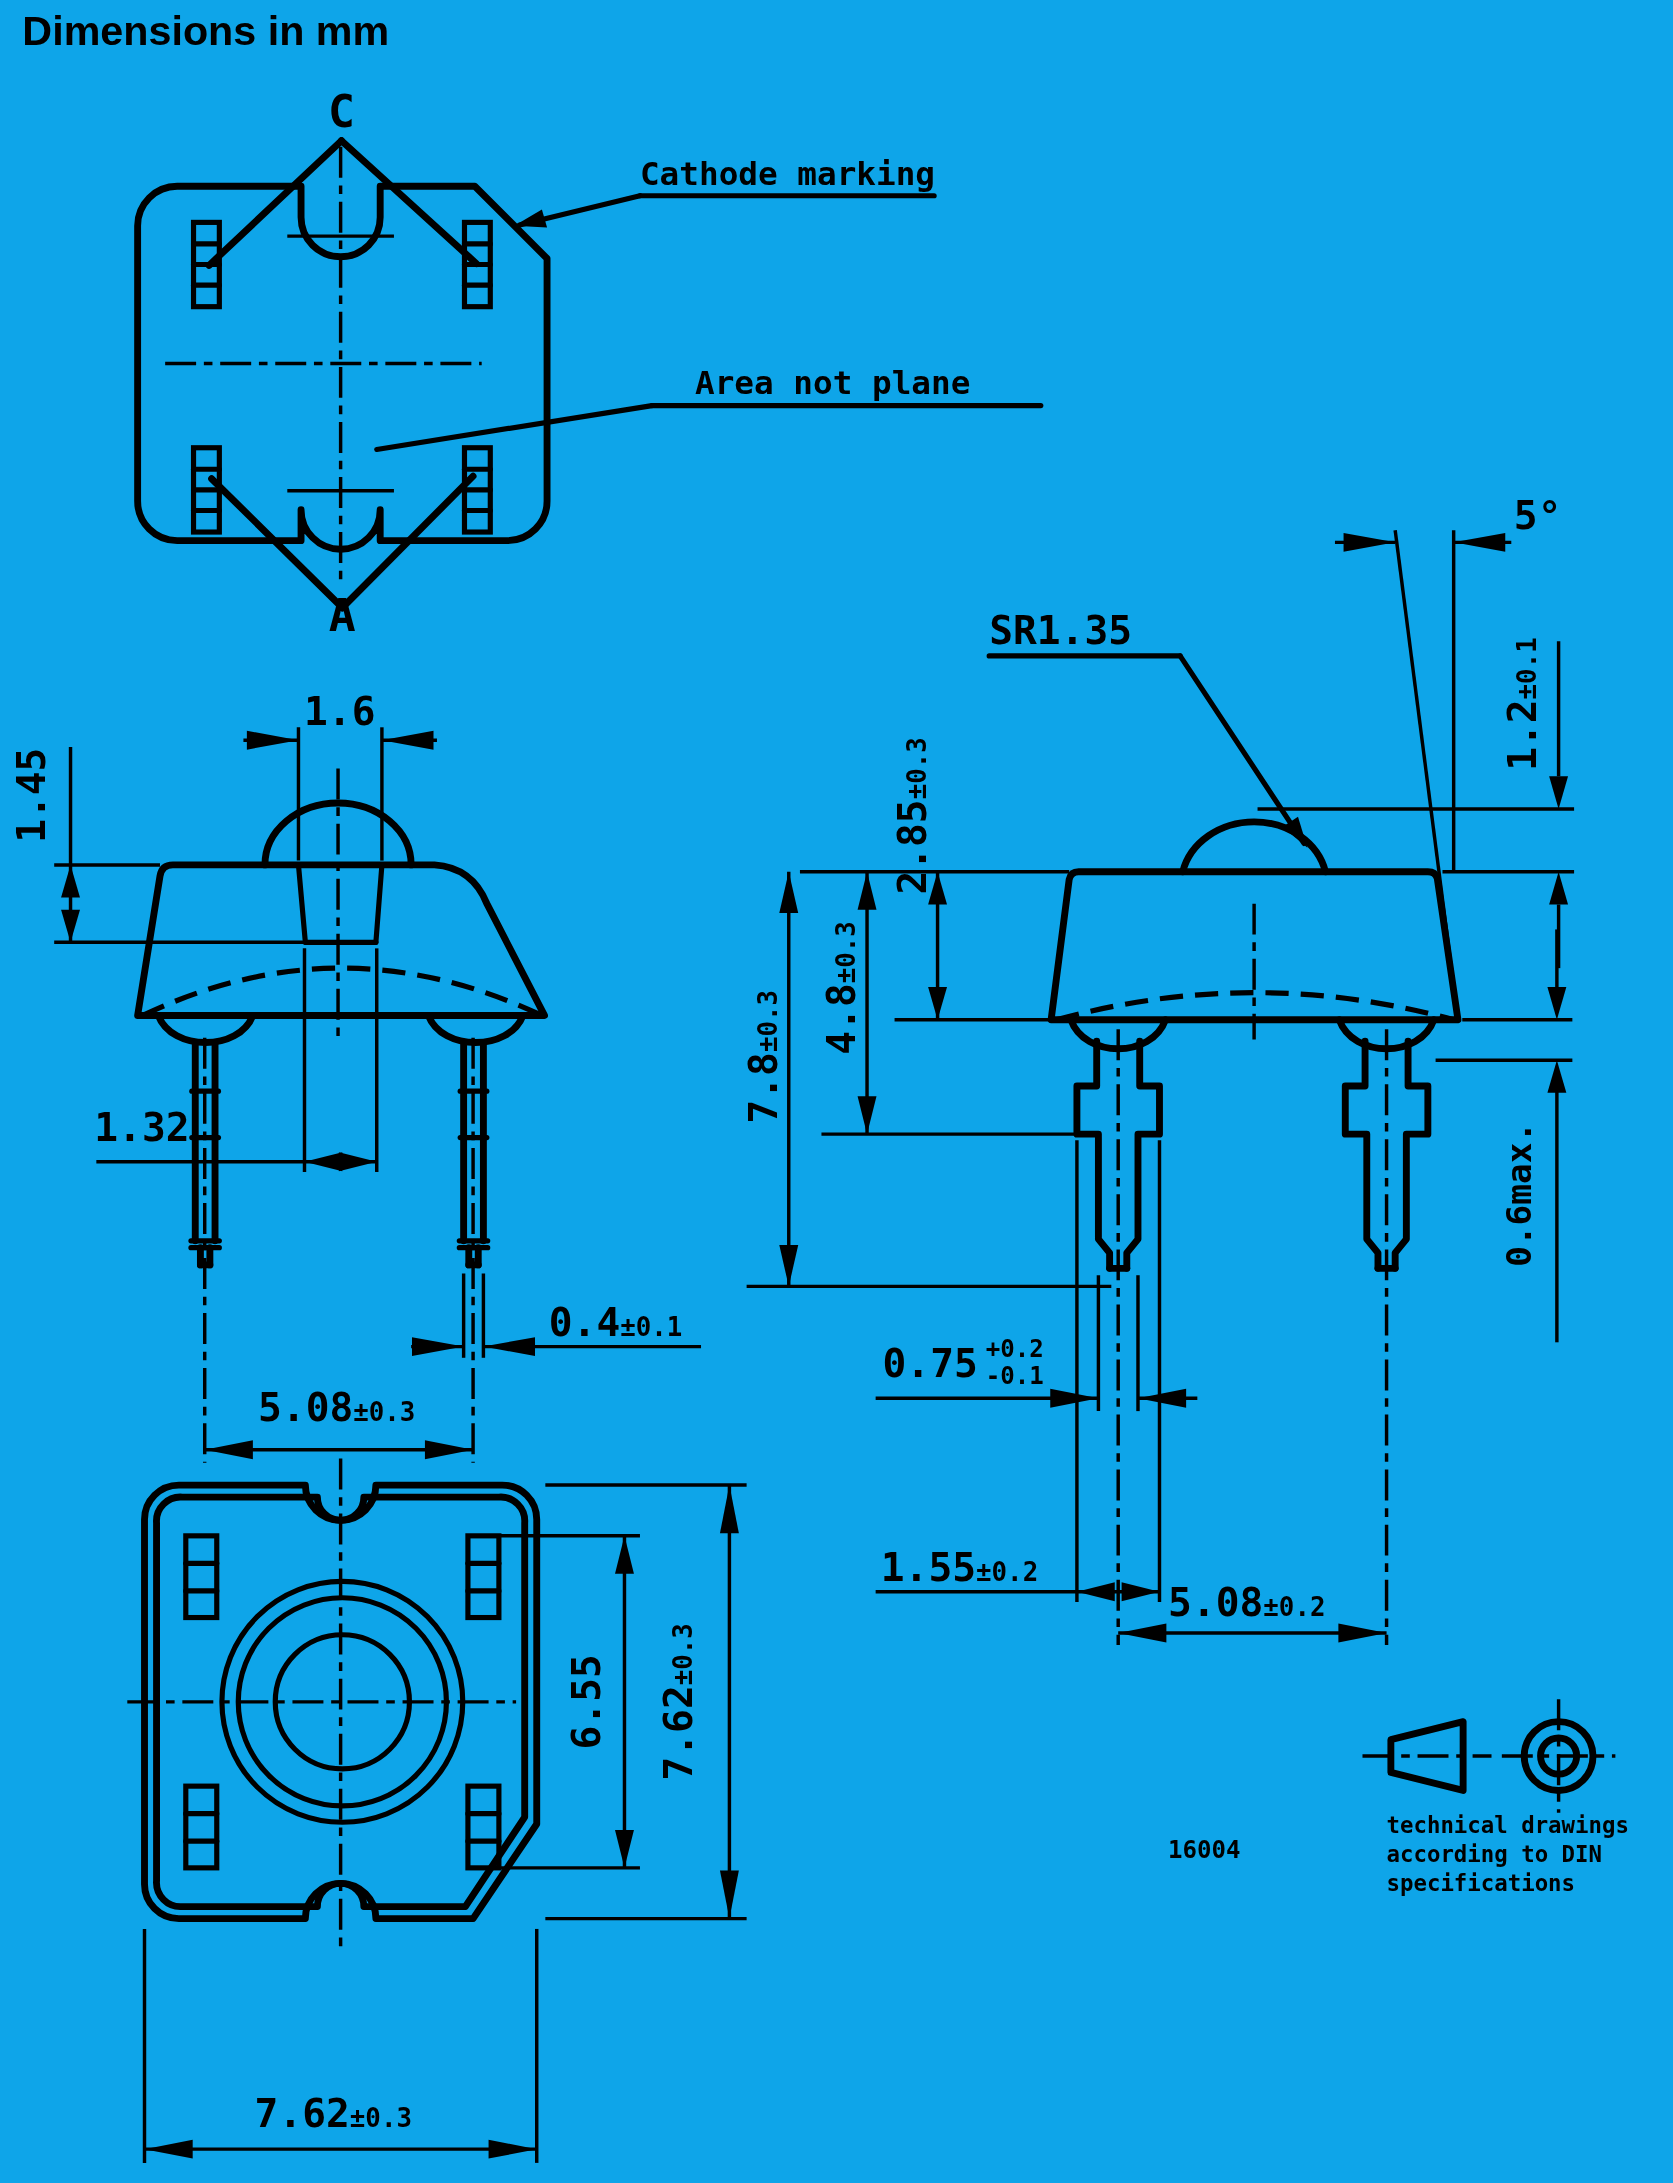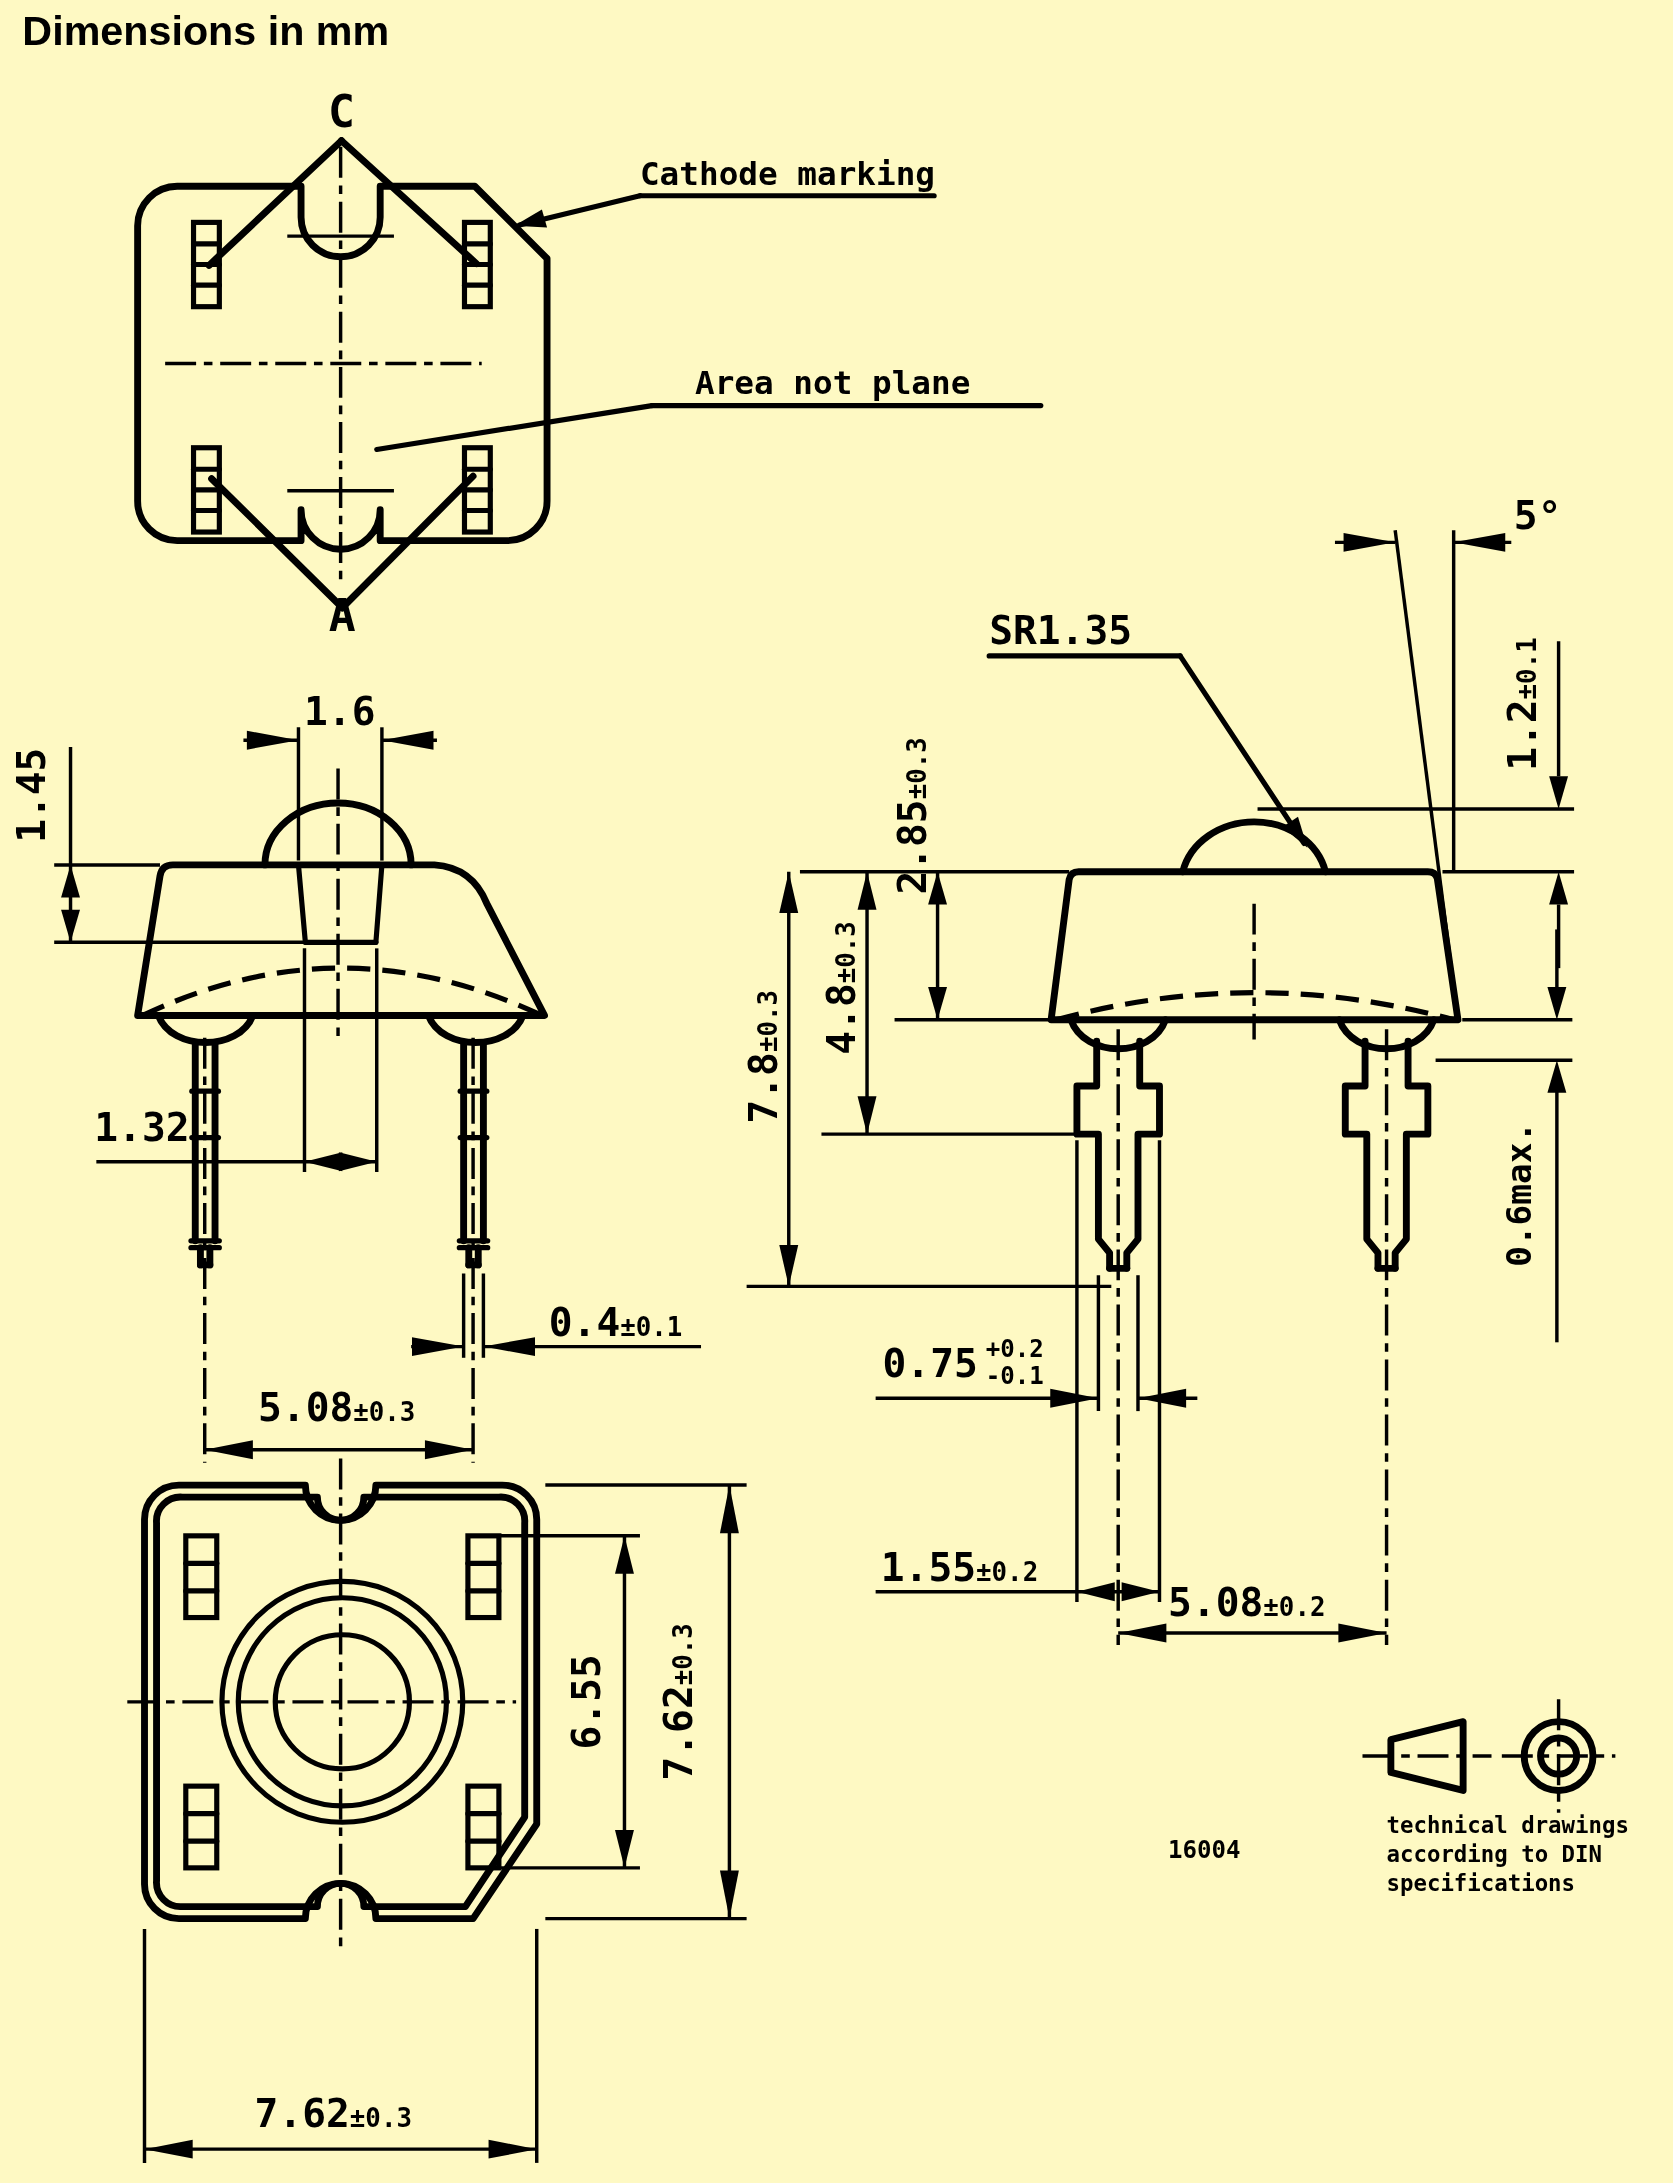--- a/index.html
+++ b/index.html
@@ -1,16 +1,16 @@
 <!DOCTYPE html>
 <html style="font-size:13.8px"><head>
 <meta charset="utf-8">
 <style>
   html,body{margin:0;padding:0;background:#ffffff;}
-  .page{width:1673px;height:2184px;position:relative;background:#fef9c3;overflow:hidden;}
+  .page{width:1673px;height:2184px;position:relative;background:#0ea5e9;overflow:hidden;}
   svg{display:block;}
   .thick{stroke:#000;stroke-width:8;fill:none;stroke-linecap:round;stroke-linejoin:round;}
   .med{stroke:#000;stroke-width:6;fill:none;stroke-linecap:round;}
   .thin{stroke:#000;stroke-width:4;fill:none;stroke-linecap:butt;}
   .cl{stroke:#000;stroke-width:4;fill:none;stroke-dasharray:36 9 10 9;}
   .sag{stroke:#000;stroke-width:6;fill:none;stroke-dasharray:27 14;}
   .arrow{fill:#000;stroke:none;}
   text{fill:#000;font-family:"DejaVu Sans Mono",monospace;font-weight:bold;}
   .ttl{font-family:"Liberation Sans",sans-serif;font-weight:bold;font-size:48px;}
   .dim{font-size:46px;}

